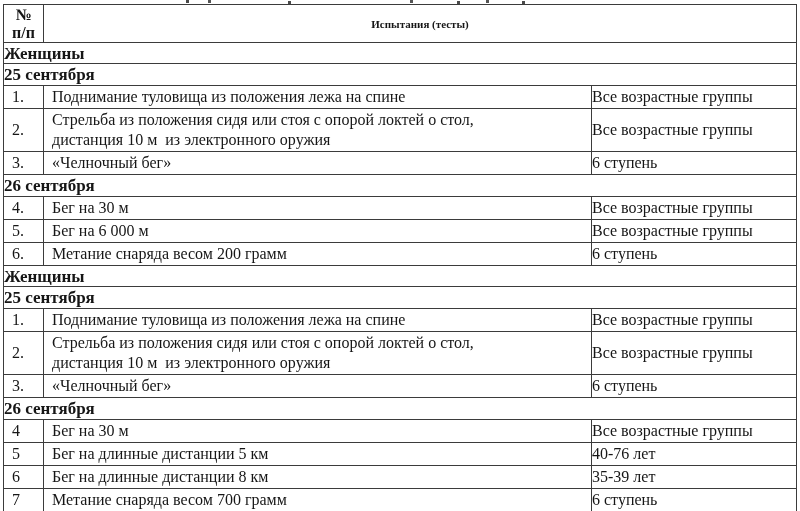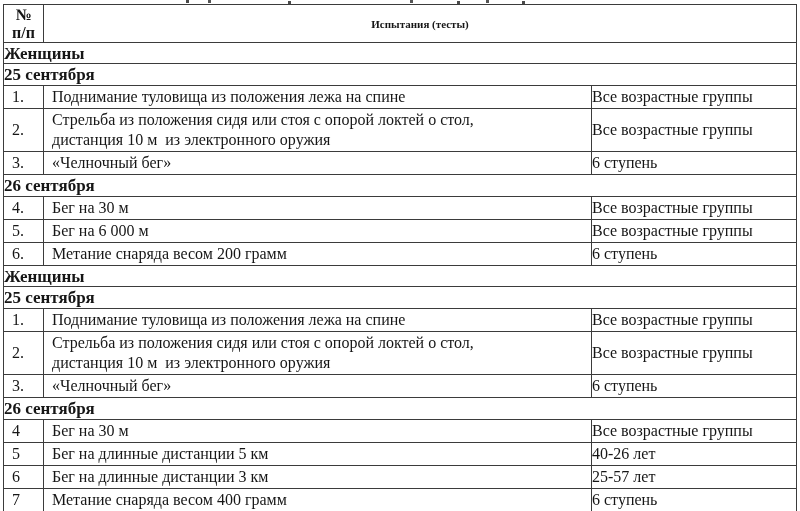--- a/index.html
+++ b/index.html
@@ -140,27 +140,27 @@
           <td class="date-cell" colspan="3">26 сентября</td>
         </tr>
         <tr class="h-norm">
           <td class="c-num">4</td>
           <td class="c-desc">Бег на 30 м</td>
           <td class="c-group">Все возрастные группы</td>
         </tr>
         <tr class="h-norm">
           <td class="c-num">5</td>
           <td class="c-desc">Бег на длинные дистанции 5 км</td>
-          <td class="c-group">40-26 лет</td>
+          <td class="c-group">40-76 лет</td>
         </tr>
         <tr class="h-norm">
           <td class="c-num">6</td>
-          <td class="c-desc">Бег на длинные дистанции 3 км</td>
-          <td class="c-group">25-57 лет</td>
+          <td class="c-desc">Бег на длинные дистанции 8 км</td>
+          <td class="c-group">35-39 лет</td>
         </tr>
         <tr class="h-norm">
           <td class="c-num">7</td>
-          <td class="c-desc">Метание снаряда весом 400 грамм</td>
+          <td class="c-desc">Метание снаряда весом 700 грамм</td>
           <td class="c-group">6 ступень</td>
         </tr>
       </tbody>
   </table>
 </div>
 
 </body></html>

